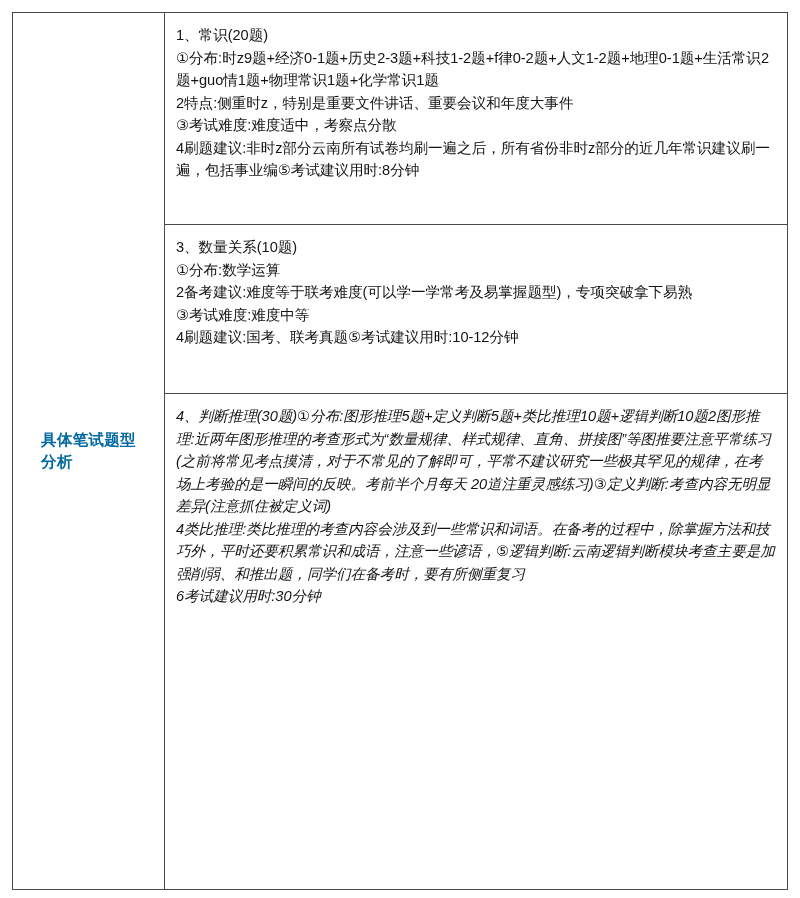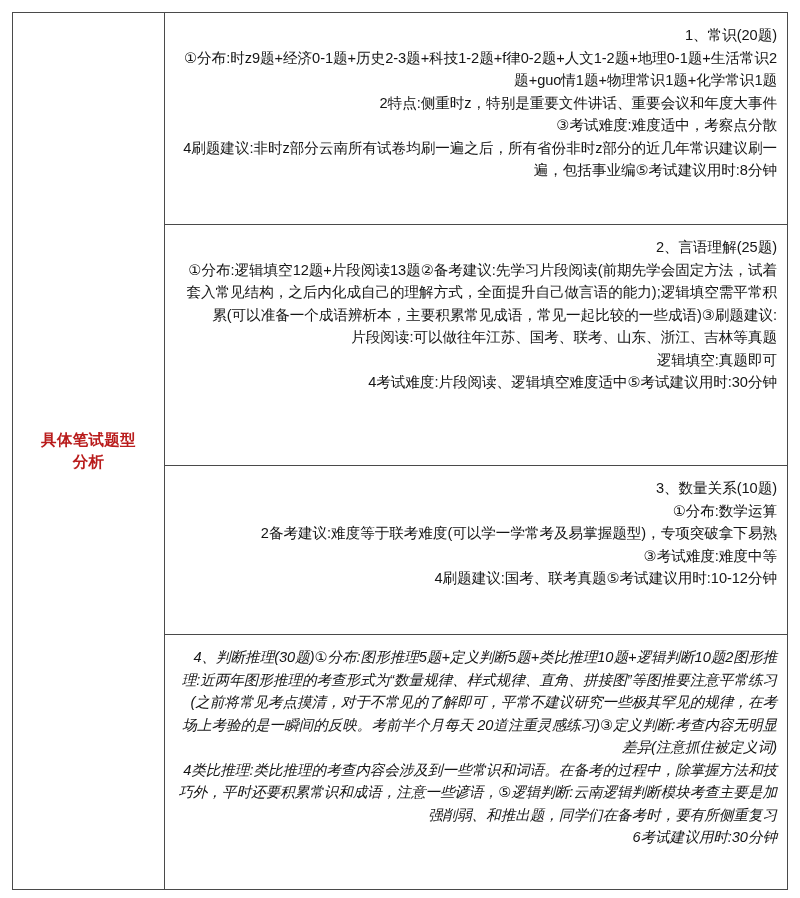--- a/index.html
+++ b/index.html
@@ -46,23 +46,22 @@
     border-right: 1.5px solid #4a4a4a;
     display: flex;
     align-items: center;
     justify-content: center;
     padding: 4px 6px;
   }
   .row-label-text {
     font-weight: bold;
     font-size: 15.5px;
     line-height: 1.42;
-    text-align: center;
     letter-spacing: 0.3px;
-    color: #b91c1c;
+    color: #0369a1;
     white-space: pre-line;
   }
 
   
   .content-col {
     flex: 1 1 auto;
     box-sizing: border-box;
     display: flex;
     flex-direction: column;
   }
@@ -75,21 +74,21 @@
   }
   .section:last-child {
     border-bottom: none;
   }
 
   .section-body {
     font-size: 14.6px;
     line-height: 1.545;
     color: #141414;
     white-space: pre-line;
-    text-align: right;
+    text-align: left;
     word-break: break-all;
     letter-spacing: -0.05px;
   }
 
   
   .sec-common    { height: 212px; }
   .sec-verbal    { height: 241px; }
   .sec-quant     { height: 169px; }
   .sec-judgment  { height: 253px; font-style: italic; }
 </style>
@@ -107,27 +106,20 @@
     <div class="content-col">
 
       <div class="section sec-common">
         <div class="section-body">1、常识(20题)
 ①分布:时z9题+经济0-1题+历史2-3题+科技1-2题+f律0-2题+人文1-2题+地理0-1题+生活常识2题+guo情1题+物理常识1题+化学常识1题
 2特点:侧重时z，特别是重要文件讲话、重要会议和年度大事件
 ③考试难度:难度适中，考察点分散
 4刷题建议:非时z部分云南所有试卷均刷一遍之后，所有省份非时z部分的近几年常识建议刷一遍，包括事业编⑤考试建议用时:8分钟</div>
       </div>
 
-      <div class="section sec-verbal">
-        <div class="section-body">2、言语理解(25题)
-①分布:逻辑填空12题+片段阅读13题②备考建议:先学习片段阅读(前期先学会固定方法，试着套入常见结构，之后内化成自己的理解方式，全面提升自己做言语的能力);逻辑填空需平常积累(可以准备一个成语辨析本，主要积累常见成语，常见一起比较的一些成语)③刷题建议:
-片段阅读:可以做往年江苏、国考、联考、山东、浙江、吉林等真题
-逻辑填空:真题即可
-4考试难度:片段阅读、逻辑填空难度适中⑤考试建议用时:30分钟</div>
-      </div>
 
       <div class="section sec-quant">
         <div class="section-body">3、数量关系(10题)
 ①分布:数学运算
 2备考建议:难度等于联考难度(可以学一学常考及易掌握题型)，专项突破拿下易熟
 ③考试难度:难度中等
 4刷题建议:国考、联考真题⑤考试建议用时:10-12分钟</div>
       </div>
 
       <div class="section sec-judgment">

